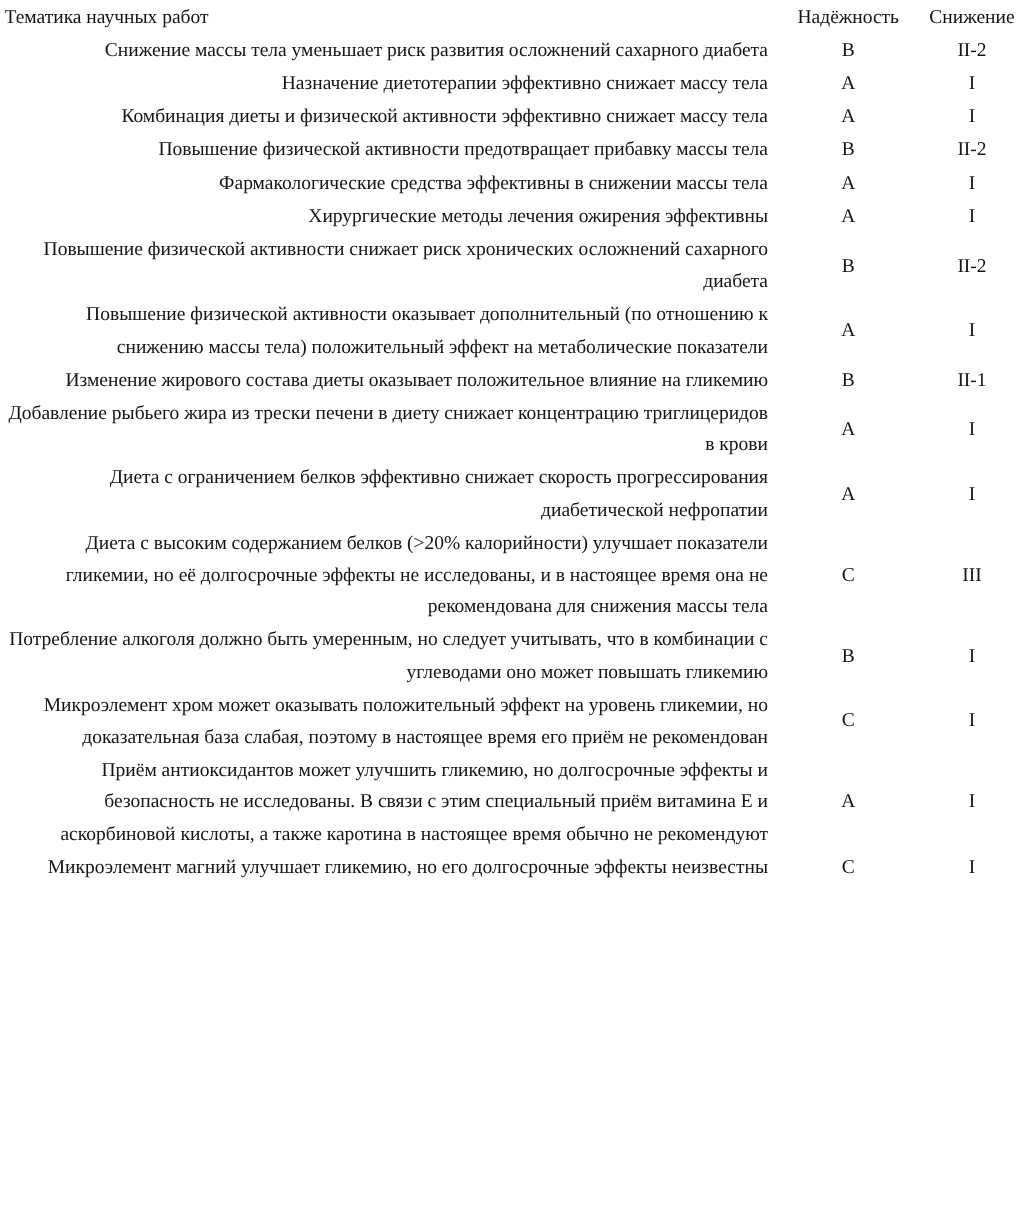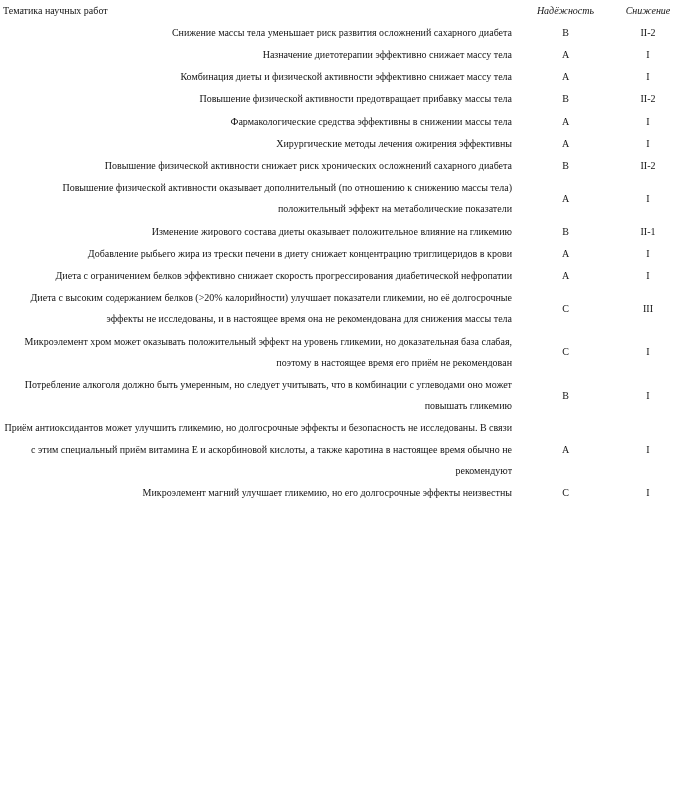--- a/index.html
+++ b/index.html
@@ -14,21 +14,21 @@
     overflow: hidden;
     font-family: "Liberation Serif", "DejaVu Serif", serif;
     color: #141414;
     -webkit-font-smoothing: antialiased;
   }
 
   .evidence-table {
     width: 683px;
     border-collapse: collapse;
     table-layout: fixed;
-    font-size: 10px;
+    font-size: 13px;
     line-height: 21.2px;
   }
 
   .evidence-table col.c-topic      { width: 518px; }
   .evidence-table col.c-reliability{ width: 95px;  }
   .evidence-table col.c-quality    { width: 70px;  }
 
   .evidence-table th,
   .evidence-table td {
     border: 0;
@@ -44,21 +44,20 @@
     vertical-align: top;
   }
   th.th-topic {
     text-align: left;
     padding-left: 3px;
   }
   th.th-reliability,
   th.th-quality {
     text-align: center;
     white-space: nowrap;
-    font-style: italic;
   }
 
   
   td.cell-topic {
     text-align: right;
     padding-left: 3px;
     padding-right: 6px;
     vertical-align: top;
   }
   td.cell-rating {
@@ -141,27 +140,27 @@
         <td class="cell-topic">Диета с ограничением белков эффективно снижает скорость прогрессирования диабетической нефропатии</td>
         <td class="cell-rating">A</td>
         <td class="cell-rating">I</td>
       </tr>
       <tr>
         <td class="cell-topic">Диета с высоким содержанием белков (&gt;20% калорийности) улучшает показатели гликемии, но её долгосрочные эффекты не исследованы, и в настоящее время она не рекомендована для снижения массы тела</td>
         <td class="cell-rating">C</td>
         <td class="cell-rating">III</td>
       </tr>
       <tr>
-        <td class="cell-topic">Микроэлемент хром может оказывать положительный эффект на уровень гликемии, но доказательная база слабая, поэтому в настоящее время его приём не рекомендован</td>
-        <td class="cell-rating">C</td>
+        <td class="cell-topic">Потребление алкоголя должно быть умеренным, но следует учитывать, что в комбинации с углеводами оно может повышать гликемию</td>
+        <td class="cell-rating">B</td>
         <td class="cell-rating">I</td>
       </tr>
       <tr>
-        <td class="cell-topic">Потребление алкоголя должно быть умеренным, но следует учитывать, что в комбинации с углеводами оно может повышать гликемию</td>
-        <td class="cell-rating">B</td>
+        <td class="cell-topic">Микроэлемент хром может оказывать положительный эффект на уровень гликемии, но доказательная база слабая, поэтому в настоящее время его приём не рекомендован</td>
+        <td class="cell-rating">C</td>
         <td class="cell-rating">I</td>
       </tr>
       <tr>
         <td class="cell-topic">Приём антиоксидантов может улучшить гликемию, но долгосрочные эффекты и безопасность не исследованы. В связи с этим специальный приём витамина Е и аскорбиновой кислоты, а также каротина в настоящее время обычно не рекомендуют</td>
         <td class="cell-rating">A</td>
         <td class="cell-rating">I</td>
       </tr>
       <tr>
         <td class="cell-topic">Микроэлемент магний улучшает гликемию, но его долгосрочные эффекты неизвестны</td>
         <td class="cell-rating">C</td>

